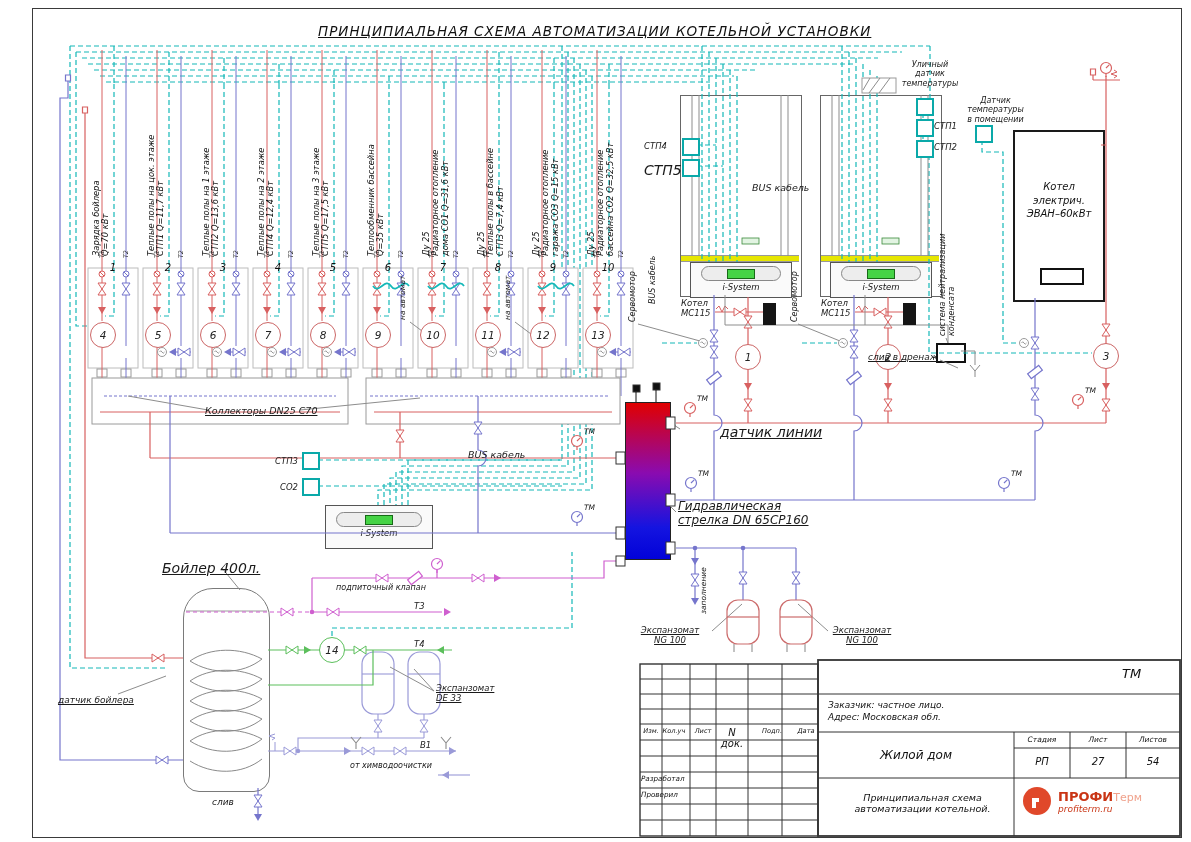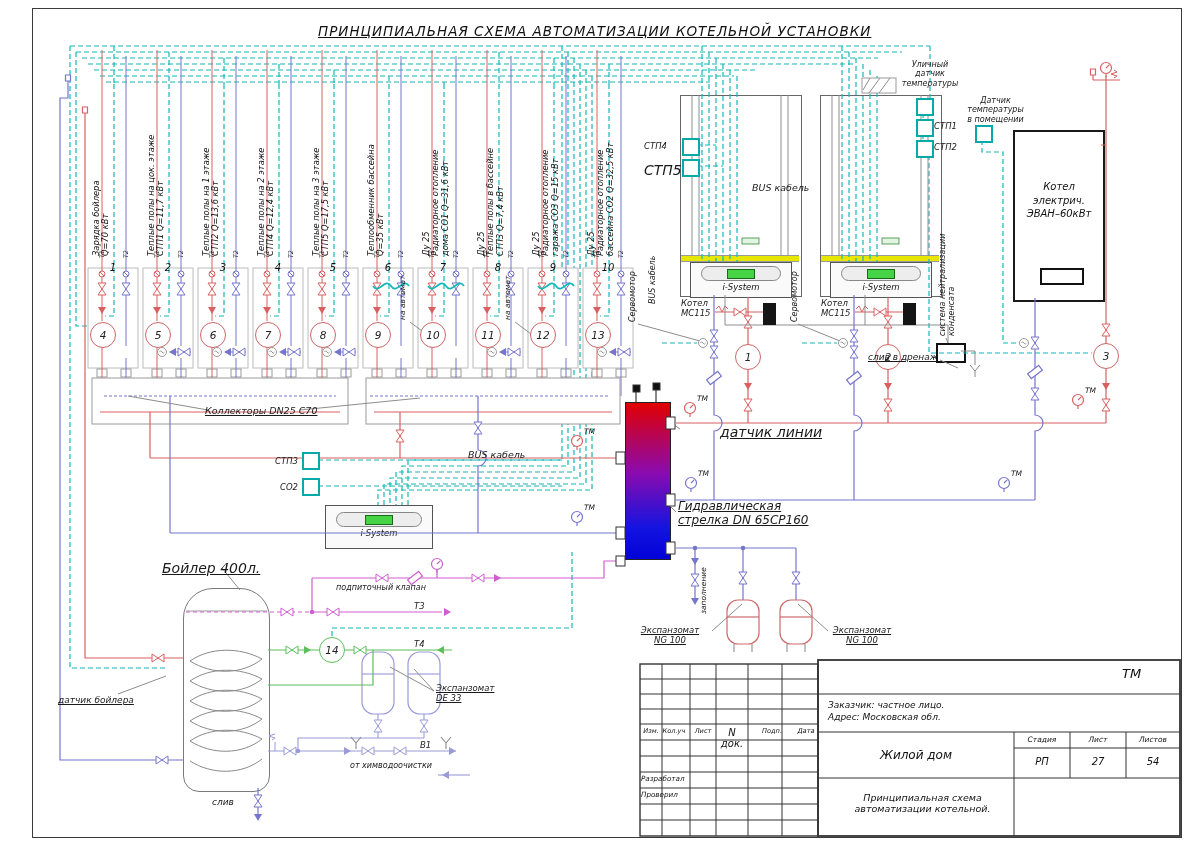--- a/index.html
+++ b/index.html
@@ -631,13 +631,23 @@
   <div class="tb-txt ctr" style="left:1014px;top:735px;width:56px;font-size:7.5px">Стадия</div>
   <div class="tb-txt ctr" style="left:1070px;top:735px;width:56px;font-size:7.5px">Лист</div>
   <div class="tb-txt ctr" style="left:1126px;top:735px;width:54px;font-size:7.5px">Листов</div>
   <div class="tb-txt ctr" style="left:1014px;top:756px;width:56px;font-size:10px">РП</div>
   <div class="tb-txt ctr" style="left:1070px;top:756px;width:56px;font-size:10px">27</div>
   <div class="tb-txt ctr" style="left:1126px;top:756px;width:54px;font-size:10px">54</div>
   <div class="tb-txt ctr" style="left:818px;top:792px;width:209px;font-size:9.5px">
     <div>Принципиальная схема</div>
       <div>автоматизации котельной.</div>
   </div>
+  <div class="tb-txt" style="left:1022px;top:786px;width:156px;display:flex;align-items:center;gap:6px;font-style:normal">
+    <svg width="30" height="30">
+      <circle cx="15" cy="15" r="14" fill="#e0482a"></circle>
+      <path d="M10,22 V12 h7 v4 h-3 v6 Z" fill="#fff"></path>
+    </svg>
+    <div style="line-height:1.05">
+      <span style="font-weight:bold;font-size:13px;color:#c93515">ПРОФИ</span><span style="font-size:11px;color:#f0a28c">Терм</span>
+      <div style="font-size:9px;font-style:italic;color:#c93515">profiterm.ru</div>
+    </div>
+  </div>
 </div>
 
 </body></html>

